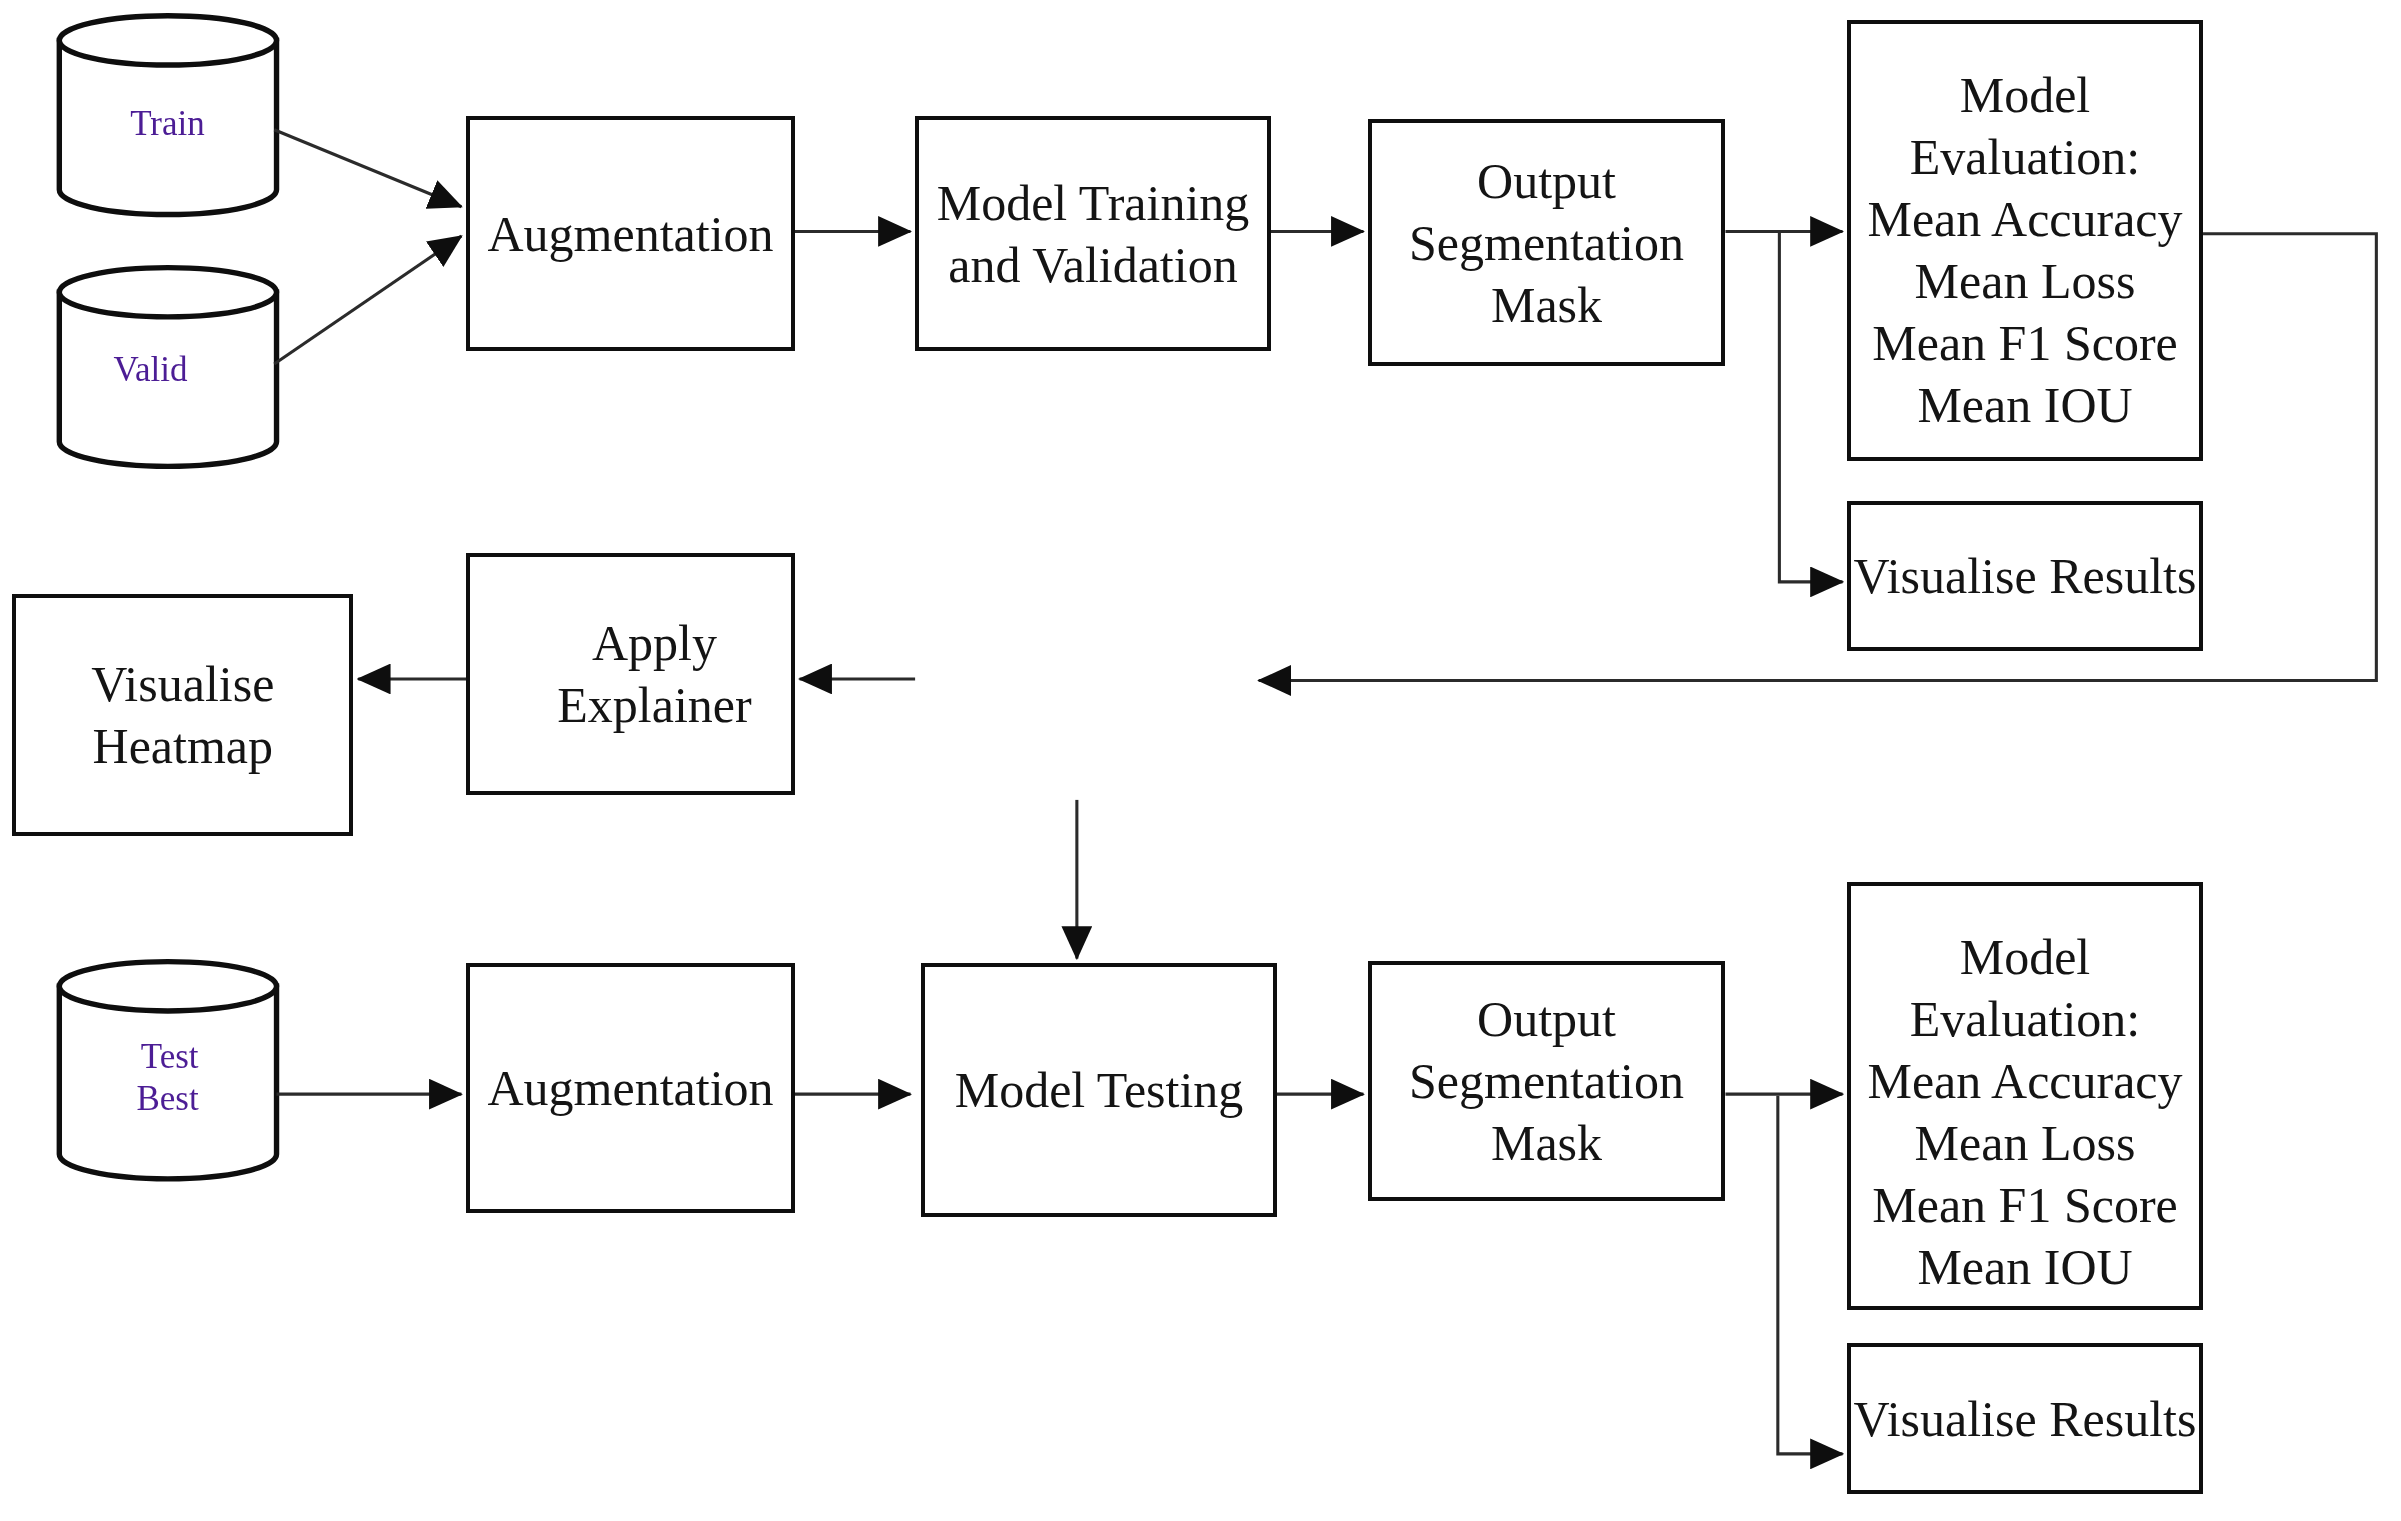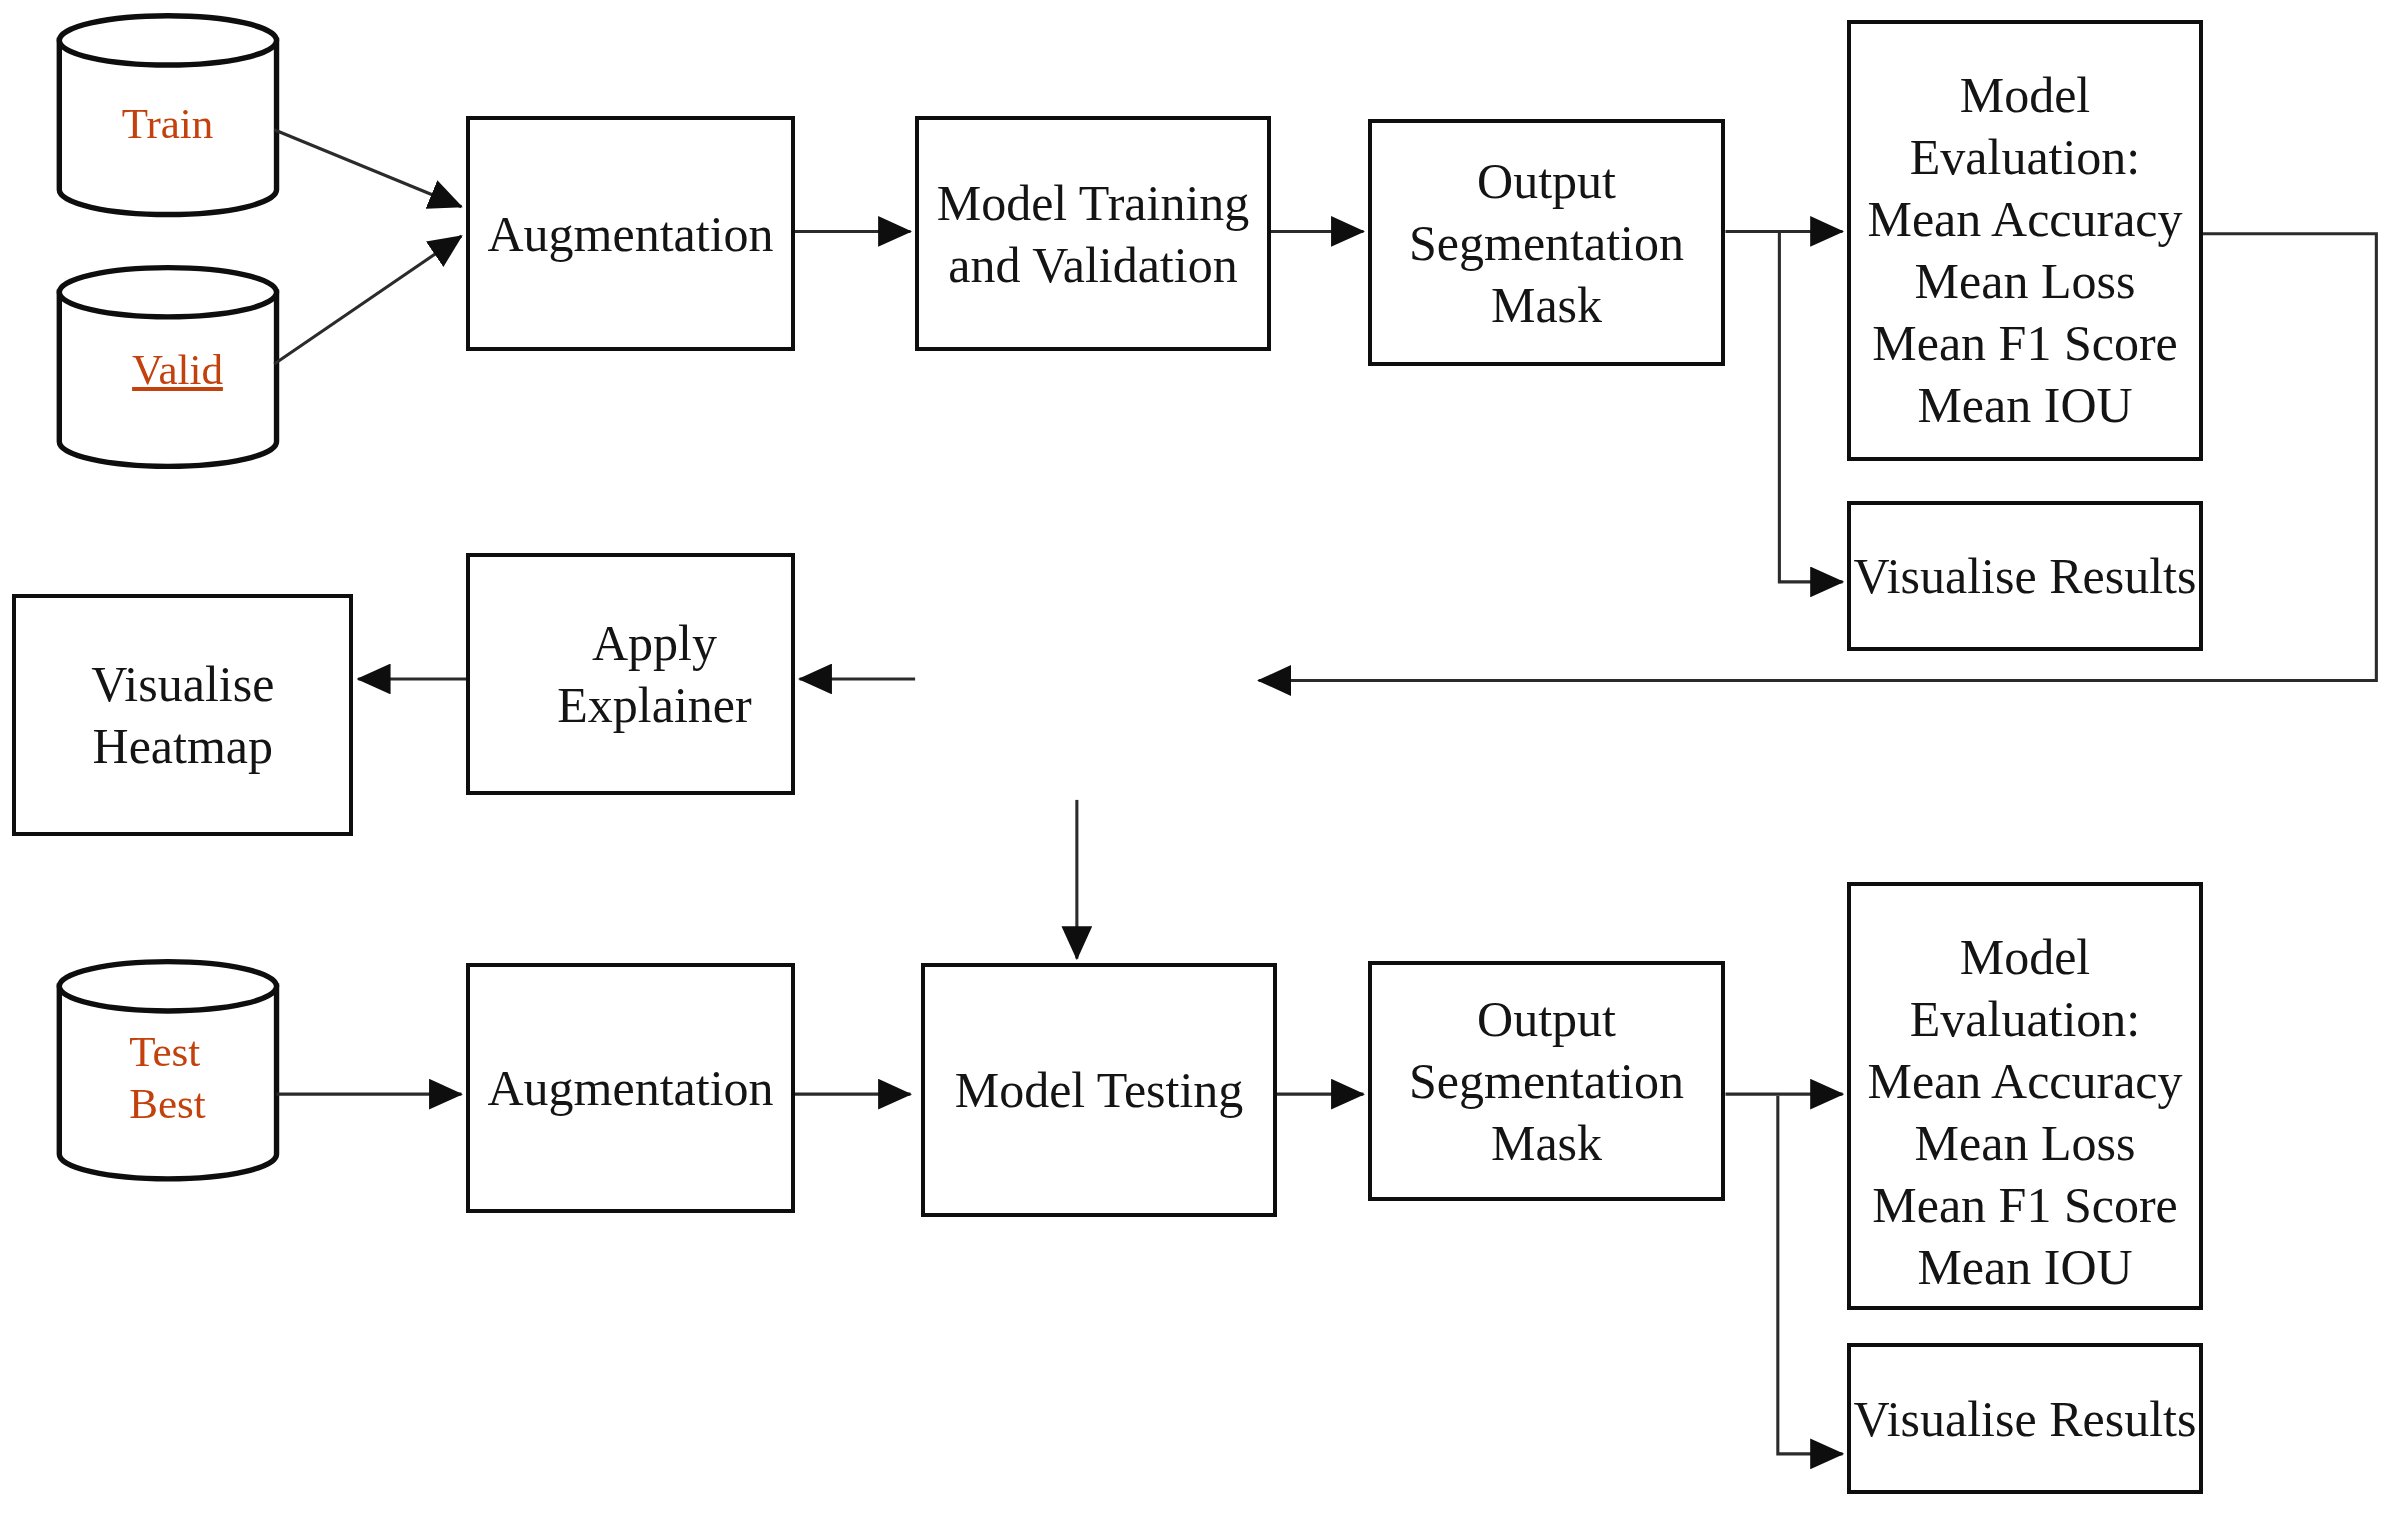--- a/index.html
+++ b/index.html
@@ -38,25 +38,25 @@
   }
   .node.top-align {
     align-items: flex-start;
     padding-top: 40px;
   }
   .cyl-label {
     position: absolute;
     display: flex;
     align-items: center;
     justify-content: center;
-    text-align: left;
+    text-align: right;
     white-space: pre-line;
-    font-size: 43px;
+    font-size: 35px;
     line-height: 1.2;
-    color: #c2410c;
+    color: #4c1d95;
     z-index: 1;
   }
 </style>
 </head>
 <body>
 
 <div id="canvas">
 
   <svg id="wires" width="2401" height="1522" viewBox="0 0 3117 1975" xmlns="http://www.w3.org/2000/svg">
     <defs>
@@ -91,21 +91,21 @@
       <path d="M1398,1038 L1398,1244" marker-end="url(#arrow)"></path>
       <path d="M359,1420 L599,1420" marker-end="url(#arrow)"></path>
       <path d="M1032,1420 L1182,1420" marker-end="url(#arrow)"></path>
       <path d="M1650,1420 L1770,1420" marker-end="url(#arrow)"></path>
       <path d="M2240,1420 L2392,1420" marker-end="url(#arrow)"></path>
       <path d="M2308,1422 L2308,1887 L2392,1887" marker-end="url(#arrow)"></path>
     </g>
   </svg>
 
   <div class="cyl-label" style="left:59px; top:81px; width:217px; height:85px;">Train</div>
-  <div class="cyl-label" style="left:69px; top:327px; width:217px; height:85px;text-decoration:underline;">Valid</div>
+  <div class="cyl-label" style="left:42px; top:327px; width:217px; height:85px;">Valid</div>
   <div class="cyl-label" style="left:59px; top:1005px; width:217px; height:146px;">Test
 Best</div>
 
   <div class="node" style="left:466px; top:116px; width:329px; height:235px;">Augmentation</div>
   <div class="node" style="left:915px; top:116px; width:356px; height:235px;">Model Training
 and Validation</div>
   <div class="node" style="left:1368px; top:119px; width:357px; height:247px;">Output
 Segmentation
 Mask</div>
   <div class="node top-align" style="left:1847px; top:20px; width:356px; height:441px;">Model

